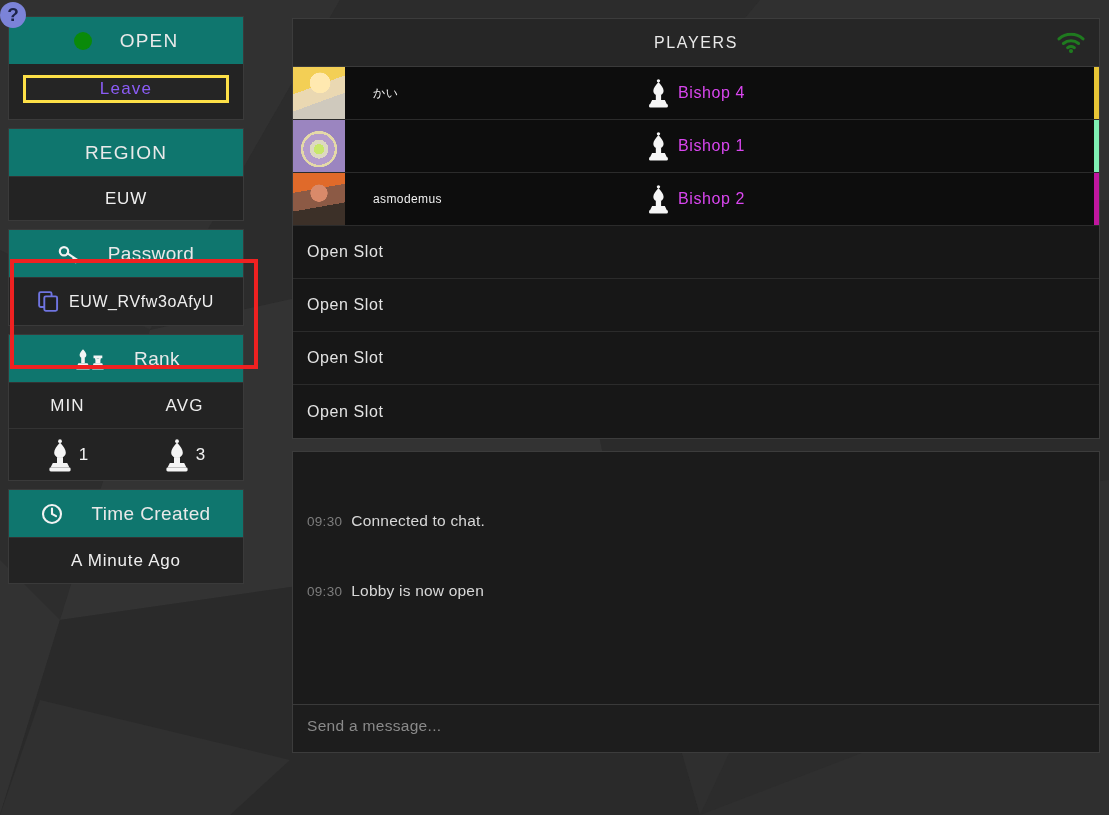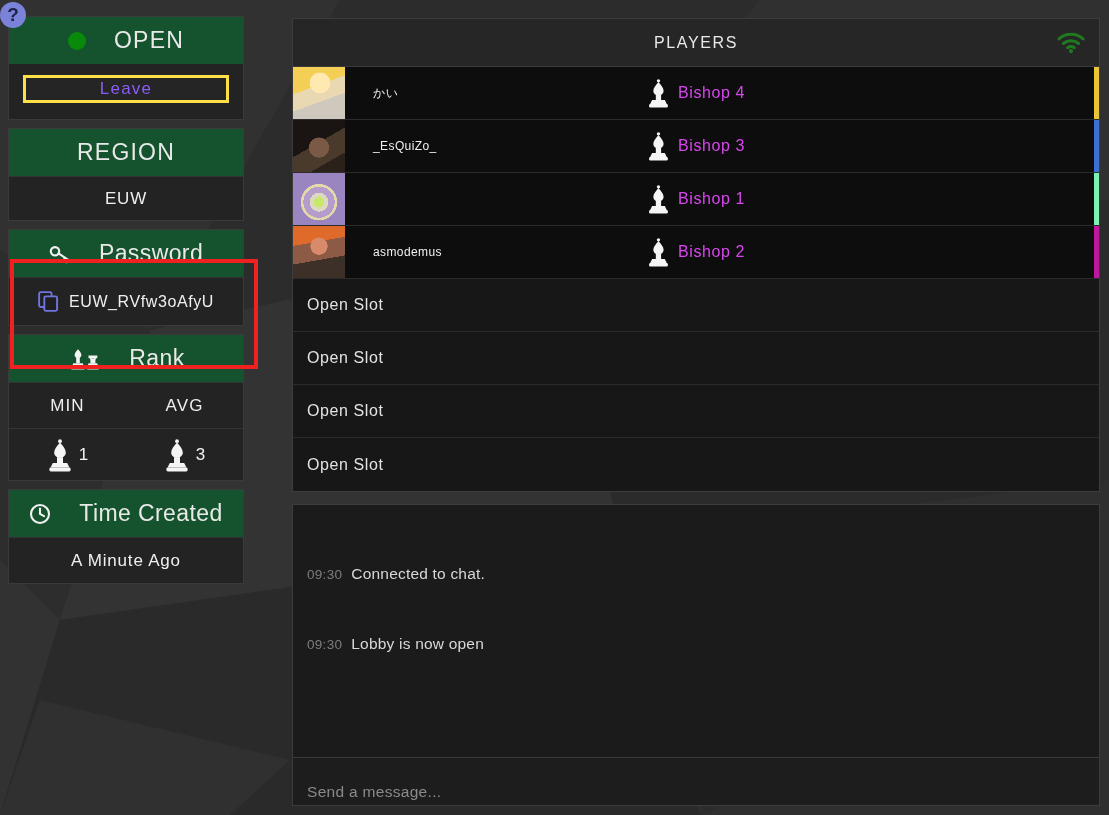--- a/index.html
+++ b/index.html
@@ -55,23 +55,23 @@
     border: 1px solid #3a3a3a;
     margin-bottom: 8px;
   }
   .card-head {
     height: 47px;
     display: flex;
     align-items: center;
     justify-content: center;
     gap: 28px;
     color: #e9e9e9;
-    font-size: 23px;
+    font-size: 19px;
     letter-spacing: 1.2px;
-    background: #14532d;
+    background: #0f766e;
   }
   .card-head.dense { letter-spacing: .4px; text-align: right; }
   .card-body {
     border-top: 1px solid #333;
     display: flex;
     align-items: center;
     justify-content: center;
     color: #efefef;
     font-size: 17px;
     letter-spacing: .8px;
@@ -270,22 +270,22 @@
   }
   .chat-text {
     color: #d8d8d8;
     font-size: 15.5px;
     letter-spacing: .2px;
   }
   #chat-input-wrap {
     border-top: 1px solid #3a3a3a;
     height: 48px;
     display: flex;
-    align-items: flex-end;
-    padding: 4px 14px;
+    align-items: flex-start;
+    padding: 12px 14px;
     background: #1d1d1d;
   }
   #chat-input {
     width: 100%;
     border: none;
     outline: none;
     background: transparent;
     color: #d8d8d8;
     font-size: 15.5px;
     font-family: "Liberation Sans", sans-serif;
@@ -448,37 +448,20 @@
                   <circle cx="13" cy="3.2" r="1.9" fill="#f5f5f5"></circle>
                   <path d="M13 4.4 c3.4 4 5.8 6.8 5.8 10 0 3.2-2.6 5.3-5.8 5.3 s-5.8-2.1-5.8-5.3c0-3.2 2.4-6 5.8-10z" fill="#f5f5f5"></path>
                   <rect x="10" y="19.2" width="6" height="6" fill="#f5f5f5"></rect>
                   <path d="M5.8 25 h14.4 l2.2 4.6 H3.6z" fill="#f5f5f5"></path>
                   <rect x="2.4" y="29.4" width="21.2" height="4" rx="1.4" fill="#f5f5f5"></rect>
                 </svg>
               </span>
               <span>Bishop 4</span>
             </div>
             <div class="row-stripe" style="background: rgb(232, 197, 54);"></div>
-          </div>
-          <div class="player-row">
-            <div class="avatar" style="background: radial-gradient(circle at 50% 52%, rgb(122, 90, 68) 0px, rgb(122, 90, 68) 26%, transparent 27%), linear-gradient(150deg, rgb(26, 21, 18) 0px, rgb(26, 21, 18) 45%, rgb(74, 58, 44) 45%, rgb(74, 58, 44) 75%, rgb(42, 33, 26) 75%, rgb(42, 33, 26) 100%);"></div>
-            <span class="player-name">_EsQuiZo_</span>
-            <div class="player-rank">
-              <span>
-                <svg class="icon-svg" width="23" height="30" viewBox="0 0 26 34">
-                  <circle cx="13" cy="3.2" r="1.9" fill="#f5f5f5"></circle>
-                  <path d="M13 4.4 c3.4 4 5.8 6.8 5.8 10 0 3.2-2.6 5.3-5.8 5.3 s-5.8-2.1-5.8-5.3c0-3.2 2.4-6 5.8-10z" fill="#f5f5f5"></path>
-                  <rect x="10" y="19.2" width="6" height="6" fill="#f5f5f5"></rect>
-                  <path d="M5.8 25 h14.4 l2.2 4.6 H3.6z" fill="#f5f5f5"></path>
-                  <rect x="2.4" y="29.4" width="21.2" height="4" rx="1.4" fill="#f5f5f5"></rect>
-                </svg>
-              </span>
-              <span>Bishop 3</span>
-            </div>
-            <div class="row-stripe" style="background: rgb(59, 111, 212);"></div>
           </div>
           <div class="player-row">
             <div class="avatar" style="background: radial-gradient(circle at 50% 55%, rgb(200, 232, 106) 0px, rgb(200, 232, 106) 13%, rgb(221, 217, 192) 13%, rgb(221, 217, 192) 24%, rgb(180, 156, 205) 24%, rgb(180, 156, 205) 40%, rgb(228, 217, 168) 40%, rgb(228, 217, 168) 46%, transparent 47%), linear-gradient(rgb(155, 133, 192) 0px, rgb(155, 133, 192) 100%);"></div>
             <span class="player-name"></span>
             <div class="player-rank">
               <span>
                 <svg class="icon-svg" width="23" height="30" viewBox="0 0 26 34">
                   <circle cx="13" cy="3.2" r="1.9" fill="#f5f5f5"></circle>
                   <path d="M13 4.4 c3.4 4 5.8 6.8 5.8 10 0 3.2-2.6 5.3-5.8 5.3 s-5.8-2.1-5.8-5.3c0-3.2 2.4-6 5.8-10z" fill="#f5f5f5"></path>
                   <rect x="10" y="19.2" width="6" height="6" fill="#f5f5f5"></rect>

